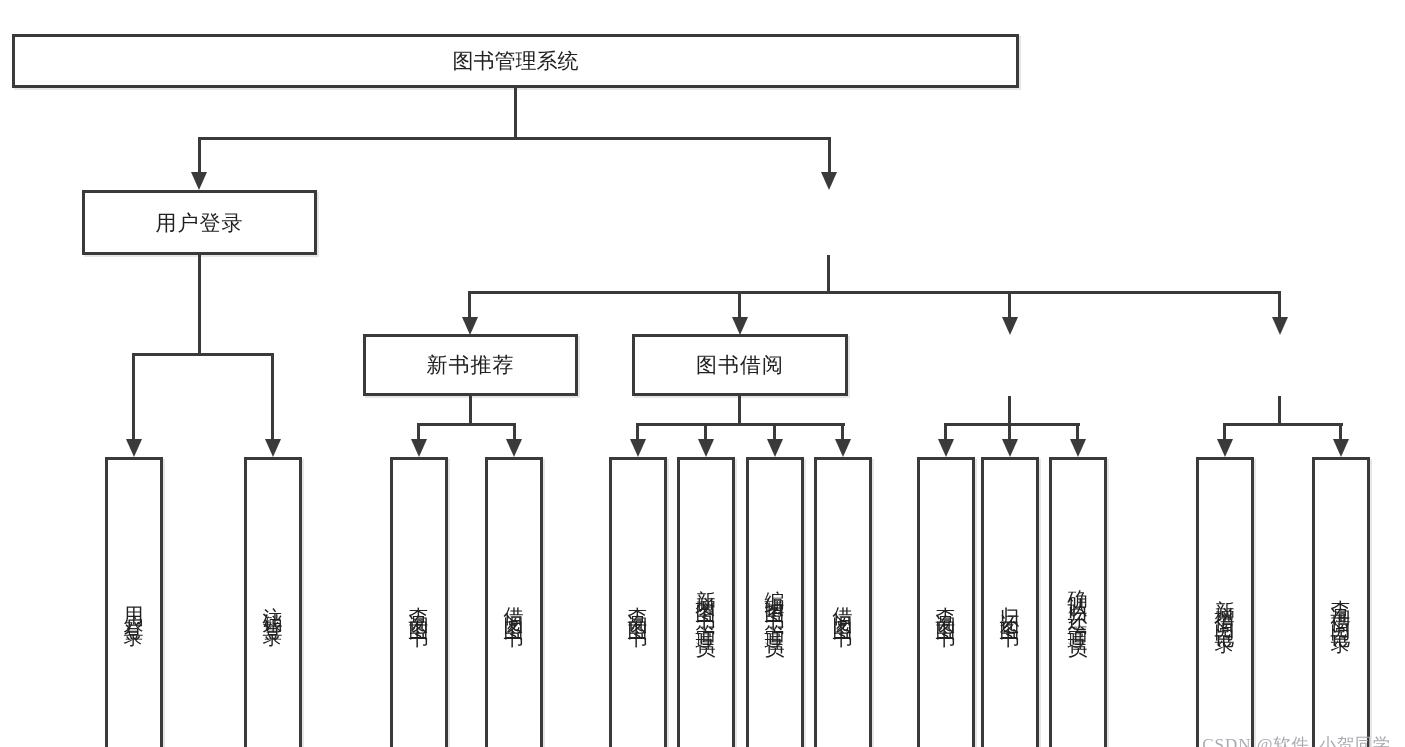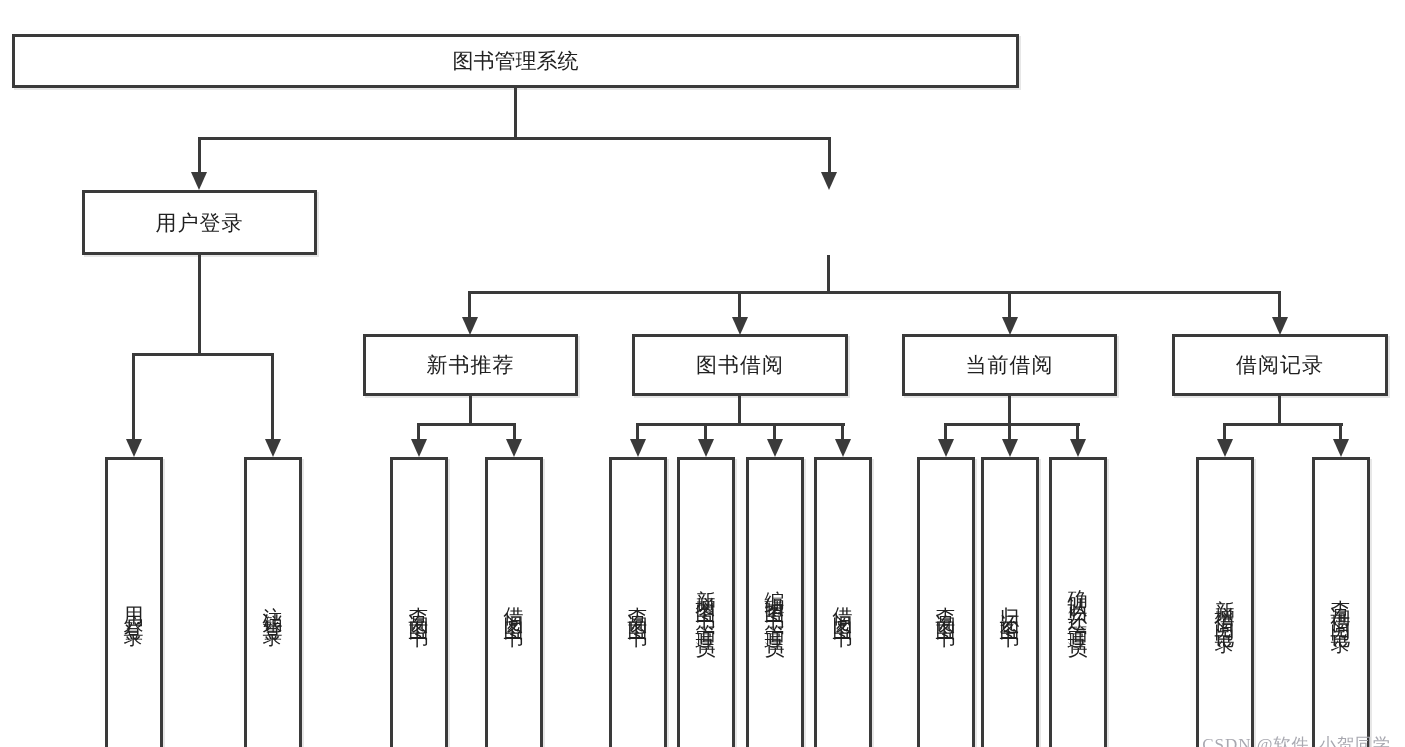--- a/index.html
+++ b/index.html
@@ -84,22 +84,20 @@
   <div class="vline" style="left:738px;top:271px;height:28px"></div>
   <div class="vline" style="left:1008px;top:271px;height:28px"></div>
   <div class="vline" style="left:1278px;top:271px;height:28px"></div>
   <div class="arrow" style="left:462px;top:297px"></div>
   <div class="arrow" style="left:732px;top:297px"></div>
   <div class="arrow" style="left:1002px;top:297px"></div>
   <div class="arrow" style="left:1272px;top:297px"></div>
 
   <div class="box hnode" style="left:632px;top:314px;width:216px;height:62px">图书借阅</div>
   <div class="box hnode" style="left:363px;top:314px;width:215px;height:62px">新书推荐</div>
-  <div class="box hnode" style="left:902px;top:314px;width:215px;height:62px">当前借阅</div>
-  <div class="box hnode" style="left:1172px;top:314px;width:216px;height:62px">借阅记录</div>
 
   <div class="vline" style="left:469px;top:376px;height:29px"></div>
   <div class="hline" style="left:417px;top:403px;width:99px"></div>
   <div class="vline" style="left:417px;top:403px;height:18px"></div>
   <div class="vline" style="left:513px;top:403px;height:18px"></div>
   <div class="arrow" style="left:411px;top:419px"></div>
   <div class="arrow" style="left:506px;top:419px"></div>
 
   <div class="vline" style="left:738px;top:376px;height:29px"></div>
   <div class="hline" style="left:636px;top:403px;width:209px"></div>

